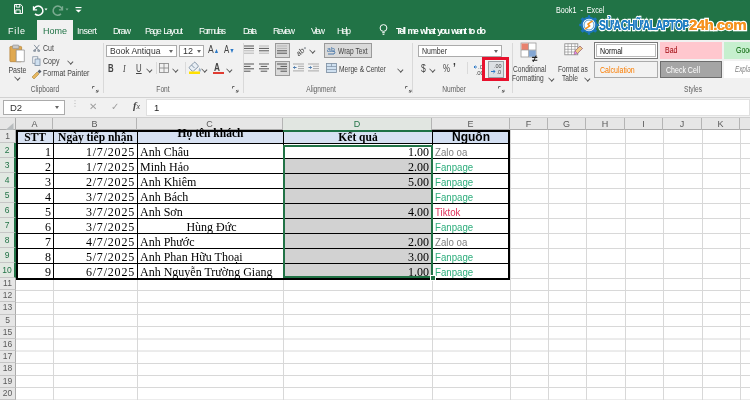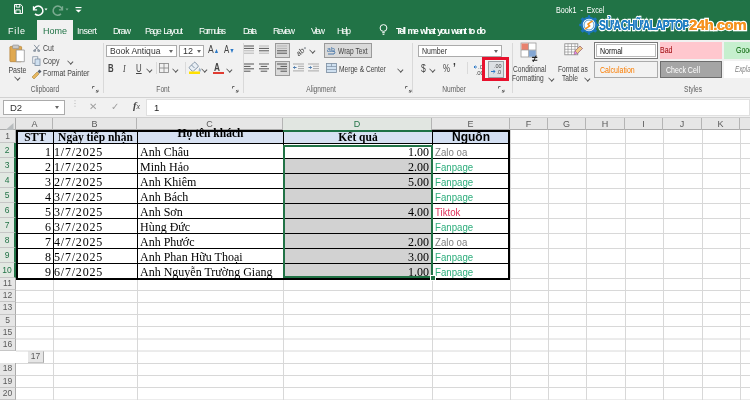--- a/index.html
+++ b/index.html
@@ -26,21 +26,21 @@
 #fbar { left:0; top:98px; width:750px; height:20px; background:#f1f1f1; border-bottom:1px solid #cfcfcf; }
 
 #sheet { left:0; top:118px; width:750px; height:282px; background:#fff; }
 #colhead { position:absolute; left:0; top:0; width:750px; height:12px; background:#e6e6e6; border-bottom:1px solid #ababab; }
 .ch { position:absolute; top:0; height:12px; font-size:9px; color:#5a5a5a; text-align:center; line-height:12px; border-right:1px solid #b4b4b4; }
 .rh { position:absolute; left:0; width:16px; font-size:8.5px; color:#5a5a5a; text-align:center; background:#e6e6e6; border-right:1px solid #ababab; border-bottom:1px solid #c6c6c6; }
 .grh { background:#e2e8e2; color:#217346; border-right:2px solid #217346; }
 .hdr2 { font-family:"Liberation Serif",serif; font-weight:bold; font-size:11.5px; text-align:center; height:11px; line-height:12px; color:#000; }
 .cA,.cB,.cC,.cD { font-family:"Liberation Serif",serif; font-size:12px; height:14px; line-height:14px; color:#000; white-space:nowrap; }
 .cA { left:17px; width:34px; text-align:right; }
-.cB { left:54px; width:81px; text-align:left; letter-spacing:0.8px; }
+.cB { left:54px; width:81px; text-align:right; letter-spacing:0.8px; }
 .cC { left:140px; width:143px; text-align:left; }
 .cD { left:284px; width:145px; text-align:right; }
 .cE { left:435px; width:73px; font-size:11px; height:13px; line-height:13px; text-align:left; white-space:nowrap; transform:scaleX(0.88); transform-origin:0 50%; }
 </style>
 </head>
 <body>
 <div id="app">
 
   <div class="abs" id="titlebar">
     <svg class="abs" style="left:13px;top:3px" width="72" height="14" viewBox="0 0 72 14">
@@ -293,21 +293,21 @@
       <rect x="0.8" y="0.8" width="13" height="11" fill="#fff" stroke="#888" stroke-width="0.8"></rect>
       <path d="M0.8 3.5 h13 M0.8 6.3 h13 M0.8 9 h13 M4 0.8 v11 M7.5 0.8 v11 M11 0.8 v11" stroke="#888" stroke-width="0.6"></path>
       <path d="M11 8 l5-5 2.5 2.5 -5 5 -3.5 1 z" fill="#e8f" stroke="#967" stroke-width="0.6"></path>
       <path d="M11 8 l5-5 2.5 2.5 -5 5 z" fill="#f0c987" stroke="#967" stroke-width="0.6"></path>
     </svg>
     <div class="btntext" style="left:558px;top:23.5px;font-size:8.5px;">Format as</div>
     <div class="btntext" style="left:562px;top:33px;font-size:8.5px;">Table</div>
     <div class="chev" style="left:585px;top:35.5px;"></div>
 
     <div class="abs" style="left:594px;top:2px;width:64px;height:17px;background:#fff;border:1px solid #7a7a7a;box-shadow:inset 0 0 0 1px #fff, inset 0 0 0 2px #bbb;font-size:9px;color:#111;line-height:16px;padding-left:5px;"><span class="sq">Normal</span></div>
-    <div class="abs" style="left:660px;top:2px;width:62px;height:17px;background:#ffc7ce;font-size:9px;color:#9c0006;line-height:16px;"><span class="sq">Bad</span></div>
+    <div class="abs" style="left:660px;top:2px;width:62px;height:17px;background:#ffc7ce;font-size:9px;color:#9c0006;line-height:16px;padding-left:5px;"><span class="sq">Bad</span></div>
     <div class="abs" style="left:724px;top:2px;width:26px;height:17px;background:#c6efce;font-size:9px;color:#006100;line-height:16px;padding-left:12px;"><span class="sq">Good</span></div>
     <div class="abs" style="left:594px;top:21px;width:64px;height:17px;background:#f2f2f2;border:1px solid #ababab;font-size:9px;color:#fa7d00;line-height:16px;padding-left:5px;"><span class="sq">Calculation</span></div>
     <div class="abs" style="left:660px;top:21px;width:62px;height:17px;background:#a5a5a5;border:1px solid #6d6d6d;font-size:9px;color:#fff;line-height:16px;padding-left:5px;"><span class="sq">Check Cell</span></div>
     <div class="abs" style="left:724px;top:21px;width:26px;height:17px;background:#fff;font-size:9px;color:#7f7f7f;font-style:italic;line-height:16px;padding-left:11px;"><span class="sq" style="transform:scaleX(0.7);">Explan</span></div>
     <div class="glabel" style="left:673px;width:40px;">Styles</div>
   </div>
 
   <div class="abs" id="fbar">
     <div class="inputbox" style="left:3px;top:2px;width:62px;height:15px;line-height:13px;padding-left:6px;font-size:9.5px;">D2</div>
     <div class="caret" style="left:55px;top:8px;"></div>
@@ -348,21 +348,21 @@
     <div class="rh grh" style="top:100px;height:15px;line-height:14px;">7</div>
     <div class="rh grh" style="top:115px;height:15px;line-height:14px;">8</div>
     <div class="rh grh" style="top:130px;height:15px;line-height:14px;">9</div>
     <div class="rh grh" style="top:145px;height:15px;line-height:14px;">10</div>
     <div class="rh" style="top:160px;height:12.2px;line-height:11px;">11</div>
     <div class="rh" style="top:172.2px;height:12.2px;line-height:11px;">12</div>
     <div class="rh" style="top:184.4px;height:12.2px;line-height:11px;">13</div>
     <div class="rh" style="top:196.6px;height:12.2px;line-height:11px;">5</div>
     <div class="rh" style="top:208.8px;height:12.2px;line-height:11px;">15</div>
     <div class="rh" style="top:221px;height:12.2px;line-height:11px;">16</div>
-    <div class="rh" style="top:233.2px;height:12.2px;line-height:11px;margin-left:28px;">17</div>
+    <div class="rh" style="top:233.2px;height:12.2px;line-height:11px;">17</div>
     <div class="rh" style="top:245.4px;height:12.2px;line-height:11px;">18</div>
     <div class="rh" style="top:257.6px;height:12.2px;line-height:11px;">19</div>
     <div class="rh" style="top:269.8px;height:12.2px;line-height:11px;">20</div>
 
     <svg class="abs" style="left:16px;top:12px;" width="734" height="270" viewBox="0 0 734 270">
       <g stroke="#d8d8d8" stroke-width="1">
 
         <path d="M37.5 0 V270 M121.5 0 V270 M267.5 0 V270 M416.5 0 V270 M494.5 0 V270 M532.5 0 V270 M570.5 0 V270 M609.5 0 V270 M647.5 0 V270 M686.5 0 V270 M724.5 0 V270"></path>
 
         <path d="M494 13.5 H734 M494 28.5 H734 M494 43.5 H734 M494 58.5 H734 M494 73.5 H734 M494 88.5 H734 M494 103.5 H734 M494 118.5 H734 M494 133.5 H734 M494 148.5 H734"></path>
@@ -416,21 +416,21 @@
         <div class="abs cB" style="top:72px;">3/7/2025</div>
         <div class="abs cC" style="top:72px;">Anh Bách</div>
         <div class="abs cE" style="top:73px;color:#2fae7d;">Fanpage</div>
       <div class="abs cA" style="top:87px;">5</div>
         <div class="abs cB" style="top:87px;">3/7/2025</div>
         <div class="abs cC" style="top:87px;">Anh Sơn</div>
         <div class="abs cD" style="top:87px;">4.00</div>
         <div class="abs cE" style="top:88px;color:#e0315b;">Tiktok</div>
       <div class="abs cA" style="top:102px;">6</div>
         <div class="abs cB" style="top:102px;">3/7/2025</div>
-        <div class="abs cC" style="top:102px;">Hùng Đức</div>
+        <div class="abs cC" style="top:102px;text-align:center;">Hùng Đức</div>
         <div class="abs cE" style="top:103px;color:#2fae7d;">Fanpage</div>
       <div class="abs cA" style="top:117px;">7</div>
         <div class="abs cB" style="top:117px;">4/7/2025</div>
         <div class="abs cC" style="top:117px;">Anh Phước</div>
         <div class="abs cD" style="top:117px;">2.00</div>
         <div class="abs cE" style="top:118px;color:#808080;">Zalo oa</div>
       <div class="abs cA" style="top:132px;">8</div>
         <div class="abs cB" style="top:132px;">5/7/2025</div>
         <div class="abs cC" style="top:132px;">Anh Phan Hữu Thoại</div>
         <div class="abs cD" style="top:132px;">3.00</div>

